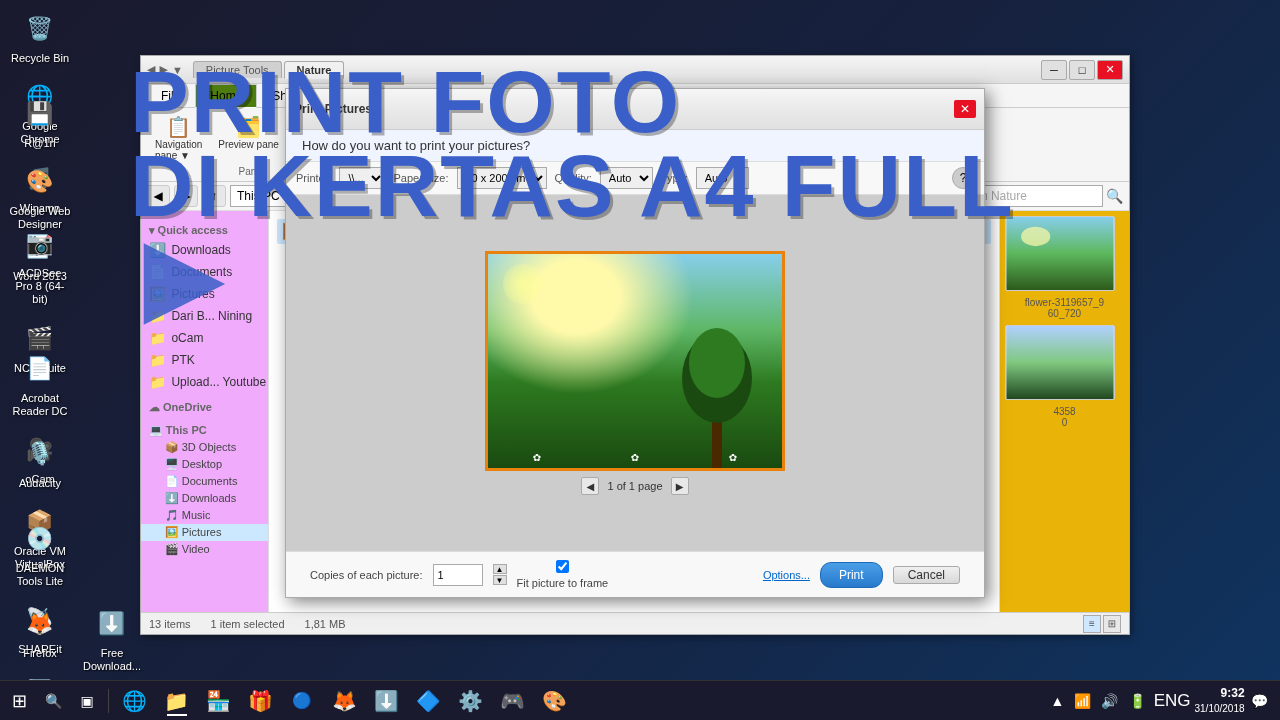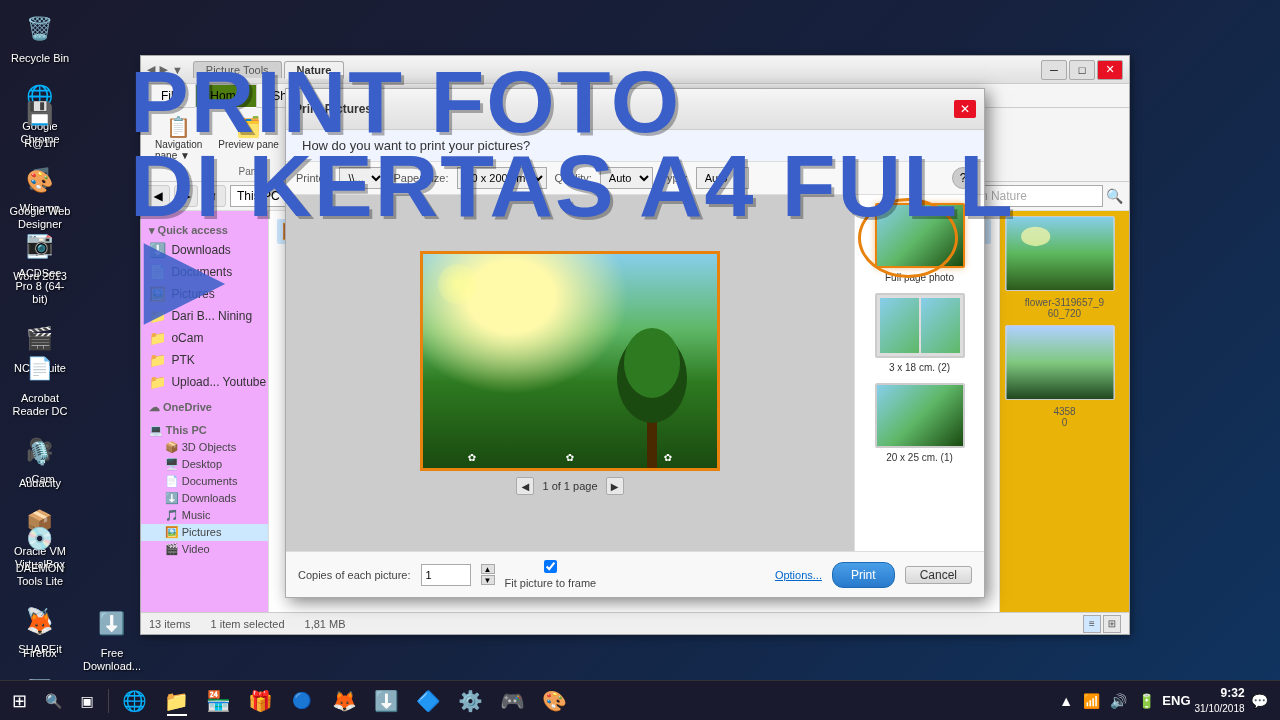--- a/index.html
+++ b/index.html
@@ -528,21 +528,21 @@
       top: -5px;
       left: -5px;
       width: 100px;
       height: 80px;
       border: 3px solid #e8820c;
       border-radius: 50%;
       pointer-events: none;
     }
 
     .dialog-footer {
-      padding: 8px 12px;
+      padding: 8px 24px;
       border-top: 1px solid #ddd;
       display: flex;
       align-items: center;
       gap: 10px;
       background: #f8f8f8;
     }
     .footer-label {
       font-size: 11px;
       color: #444;
     }
@@ -1031,47 +1031,20 @@
           <div style="position:absolute;top:10px;left:15px;width:40px;height:40px;background:radial-gradient(circle,rgba(255,255,150,0.8),transparent);border-radius:50%;"></div>
         </div>
       </div>
       <div class="page-indicator">
         <div class="page-nav-btn">◀</div>
         <span>1 of 1 page</span>
         <div class="page-nav-btn">▶</div>
       </div>
     </div>
 
-    <div class="dialog-layouts">
-
-      <div class="layout-item" style="position:relative;">
-        <div class="layout-thumb selected">
-          <div class="layout-thumb-inner"></div>
-        </div>
-        <div class="circle-highlight"></div>
-        <div class="layout-label">Full page photo</div>
-      </div>
-
-      <div class="layout-item">
-        <div class="layout-thumb">
-          <div class="layout-thumb-2">
-            <div class="mini-img"></div>
-            <div class="mini-img"></div>
-          </div>
-        </div>
-        <div class="layout-label">3 x 18 cm. (2)</div>
-      </div>
-
-      <div class="layout-item">
-        <div class="layout-thumb">
-          <div class="layout-thumb-inner"></div>
-        </div>
-        <div class="layout-label">20 x 25 cm. (1)</div>
-      </div>
-    </div>
   </div>
 
   <div class="dialog-footer">
     <label class="footer-label">Copies of each picture:</label>
     <input class="copies-input" type="text" value="1" style="">
     <div class="spinner-btns">
       <div class="spin-btn">▲</div>
       <div class="spin-btn">▼</div>
     </div>
     <div class="fit-check">
@@ -1106,20 +1079,20 @@
   <div class="taskbar-app">🔷</div>
   <div class="taskbar-app">⚙️</div>
   <div class="taskbar-app">🎮</div>
   <div class="taskbar-app">🎨</div>
 
   <div class="taskbar-right">
     <div class="systray-icon">▲</div>
     <div class="systray-icon">📶</div>
     <div class="systray-icon">🔊</div>
     <div class="systray-icon">🔋</div>
-    <div style="font-size:13px;font-weight:bold;cursor:pointer;">ENG</div>
+    <div style="font-size:17px;font-weight:normal;cursor:pointer;">ENG</div>
     <div class="clock">
       <div class="clock-time">9:32</div>
       <div class="clock-date">31/10/2018</div>
     </div>
     <div class="systray-icon">💬</div>
   </div>
 </div>
 
 </body></html>

